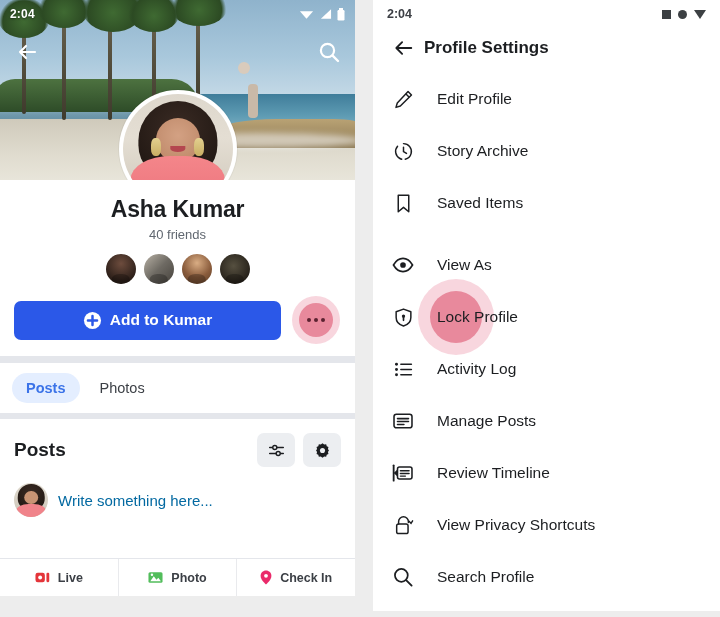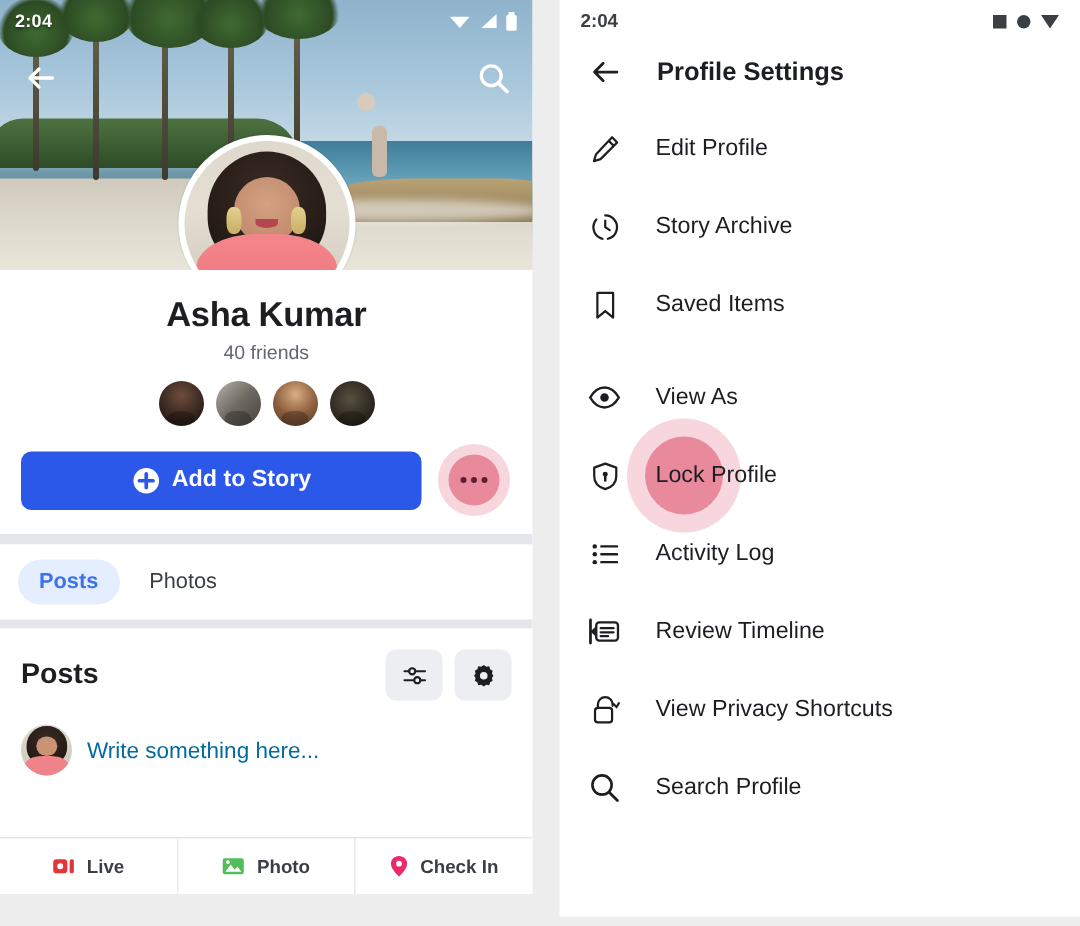--- a/index.html
+++ b/index.html
@@ -136,21 +136,21 @@
   }
   .rp-status { display:flex; align-items:center; justify-content:space-between;
     padding: 7px 14px 0; }
   .rp-time { font-size: 12.5px; font-weight:700; color:#3c3f45; }
   .rp-status-icons { display:flex; align-items:center; gap:7px; }
   .sq { width:9px; height:9px; background:#3c4043; }
   .ci { width:9px; height:9px; border-radius:50%; background:#3c4043; }
   .tri { width:0; height:0; border-left:6px solid transparent; border-right:6px solid transparent;
     border-top:9px solid #3c4043; }
 
-  .rp-header { display:flex; align-items:center; gap: 22px; padding: 16px 18px 12px; }
+  .rp-header { display:flex; align-items:center; gap: 8px; padding: 16px 18px 12px; }
   .rp-title { font-size: 17px; font-weight:700; color:#1c1e21; }
 
   .menu-list { padding: 2px 0 0; }
   .menu-item { position:relative; display:flex; align-items:center; gap: 22px;
     padding: 0 18px; height: 52px; cursor:pointer; }
   .menu-icon { width: 24px; height: 24px; display:flex; align-items:center;
     justify-content:center; flex:none; position:relative; z-index:3; }
   .menu-label { font-size: 15.5px; color:#1c1e21; position:relative; z-index:3; }
   .menu-gap { height: 10px; }
 </style>
@@ -231,21 +231,21 @@
         <span class="favatar a4"></span>
       </div>
     </div>
 
     <div class="action-row">
       <button class="add-story-btn">
         <svg width="19" height="19" viewBox="0 0 20 20">
           <circle cx="10" cy="10" r="9" fill="#fff"></circle>
           <path d="M10 5.2 V14.8 M5.2 10 H14.8" stroke="#2b58e8" stroke-width="2.6" stroke-linecap="round"></path>
         </svg>
-        <span>Add to Story</span>
+        <span>Add to Kumar</span>
       </button>
       <div class="more-btn-wrap">
         <span class="tap-halo" style="width:48px; height:48px;"></span>
         <span class="tap-core" style="width:34px; height:34px;"></span>
         <span class="more-dots">
             <i></i>
             <i></i>
             <i></i>
           </span>
       </div>
@@ -394,20 +394,29 @@
           <svg width="21" height="21" viewBox="0 0 24 24">
             <circle cx="4" cy="6" r="1.7" fill="#1c1e21"></circle>
               <circle cx="4" cy="12" r="1.7" fill="#1c1e21"></circle>
               <circle cx="4" cy="18" r="1.7" fill="#1c1e21"></circle>
             <path d="M9 6 H21 M9 12 H21 M9 18 H21" stroke="#1c1e21" stroke-width="1.8" stroke-linecap="round"></path>
           </svg>
         </span>
         <span class="menu-label">Activity Log</span>
       </div>
 
+      <div class="menu-item">
+        <span class="menu-icon">
+          <svg width="22" height="22" viewBox="0 0 24 24">
+            <rect x="2.2" y="4.6" width="19.6" height="14.8" rx="2.6" stroke="#1c1e21" stroke-width="1.7" fill="none"></rect>
+            <path d="M6 9.4 H18 M6 12.6 H18 M6 15.8 H13" stroke="#1c1e21" stroke-width="1.7" stroke-linecap="round"></path>
+          </svg>
+        </span>
+        <span class="menu-label">Manage Posts</span>
+      </div>
 
       <div class="menu-item">
         <span class="menu-icon">
           <svg width="22" height="22" viewBox="0 0 24 24">
             <path d="M1.8 3.6 V20.4" stroke="#1c1e21" stroke-width="2" stroke-linecap="round"></path>
             <path d="M1.8 12 L5.6 8.4 V15.6 Z" fill="#1c1e21"></path>
             <rect x="6" y="5.4" width="15.8" height="13.2" rx="2.2" stroke="#1c1e21" stroke-width="1.7" fill="none"></rect>
             <path d="M9.2 9.6 H18.6 M9.2 12.6 H18.6 M9.2 15.4 H14.6" stroke="#1c1e21" stroke-width="1.6" stroke-linecap="round"></path>
           </svg>
         </span>

